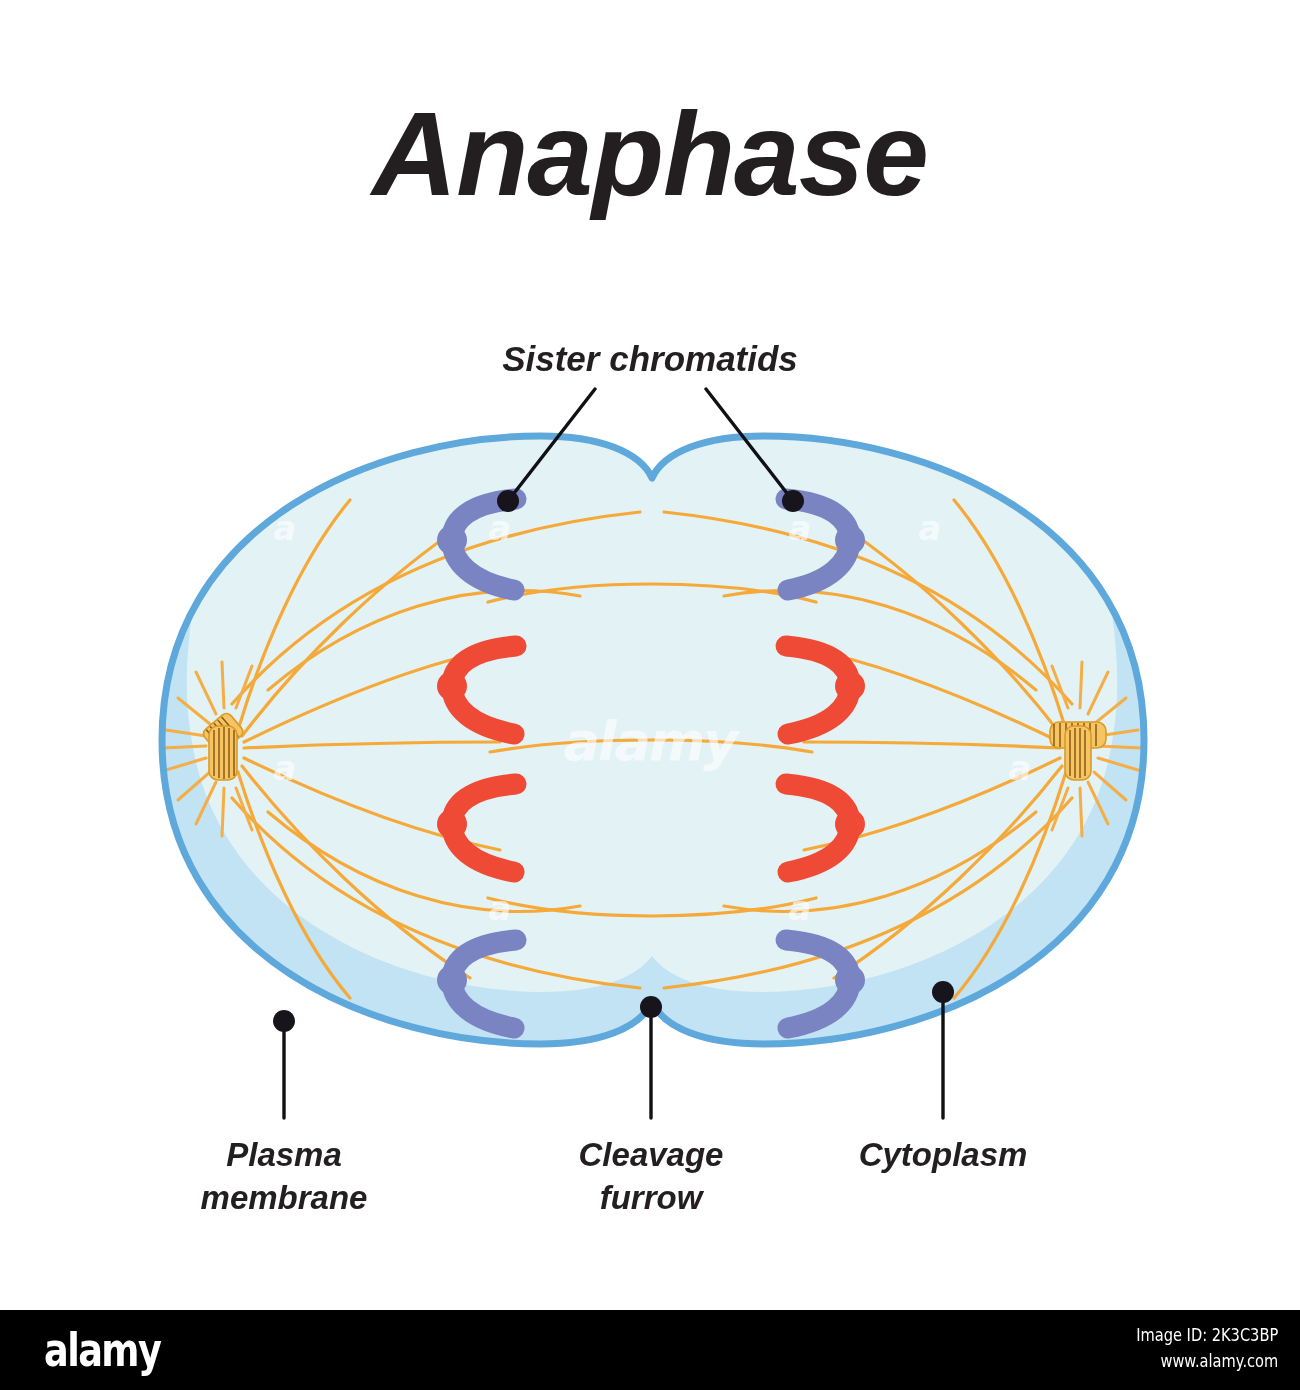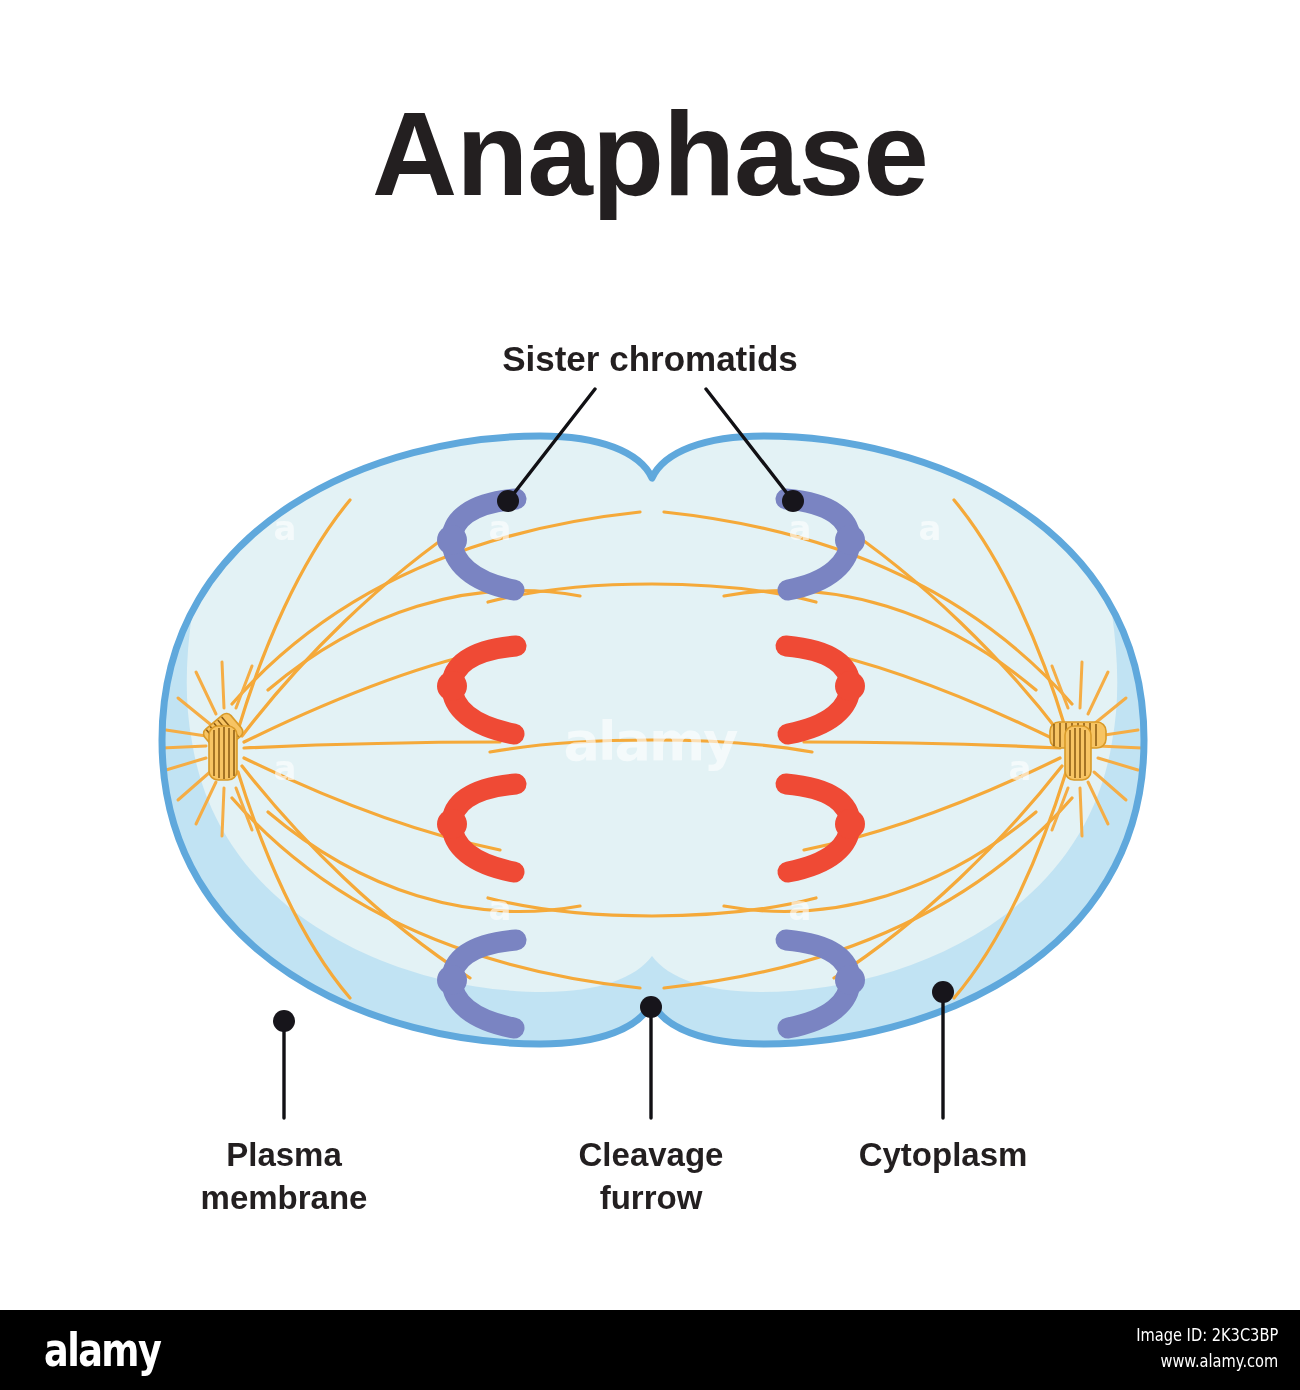--- a/index.html
+++ b/index.html
@@ -13,20 +13,21 @@
     position: relative;
     font-family: "Liberation Sans", sans-serif;
     overflow: hidden;
   }
   #figure-root {
     position: absolute;
     left: 0; top: 0;
     width: 1300px;
     height: 1310px;
     background: #ffffff;
+    font-style: italic;
   }
   #diagram-svg {
     position: absolute;
     left: 0; top: 0;
     width: 1300px;
     height: 1310px;
     display: block;
   }
   .title-text {
     font-family: "Liberation Sans", sans-serif;

